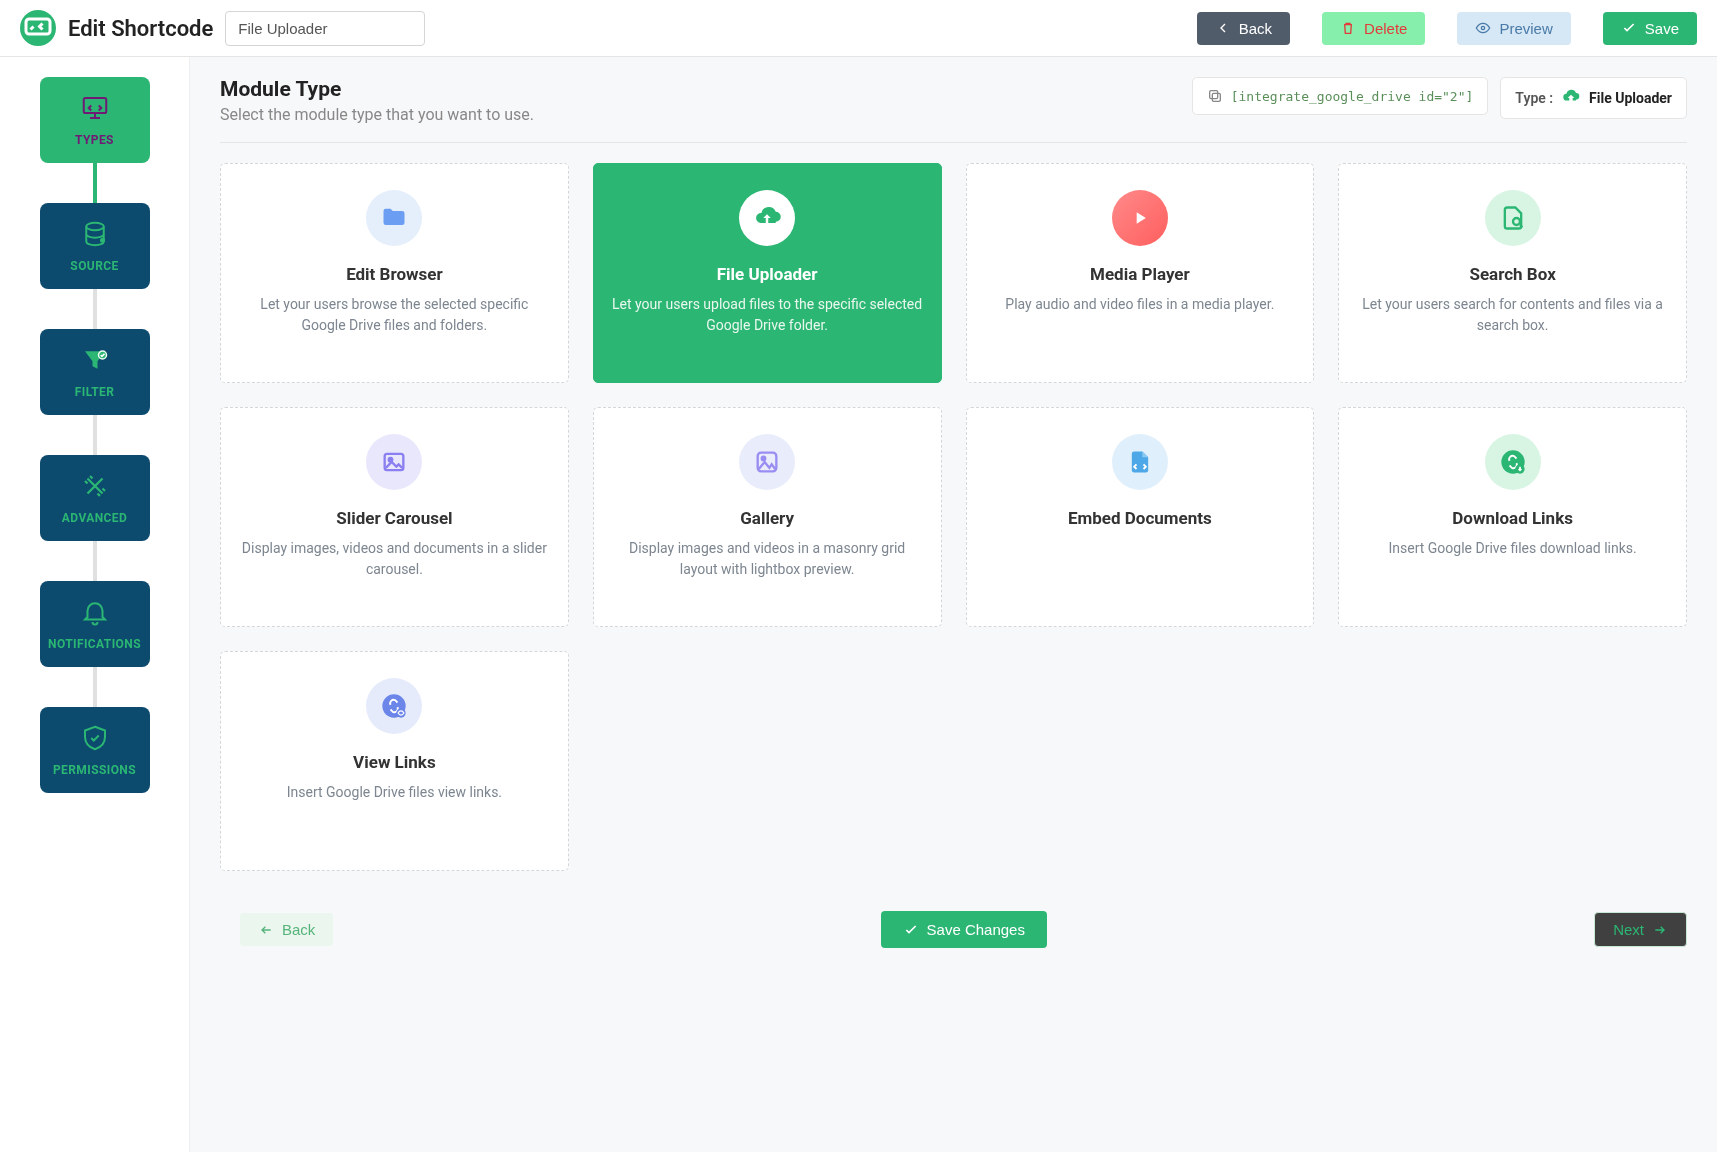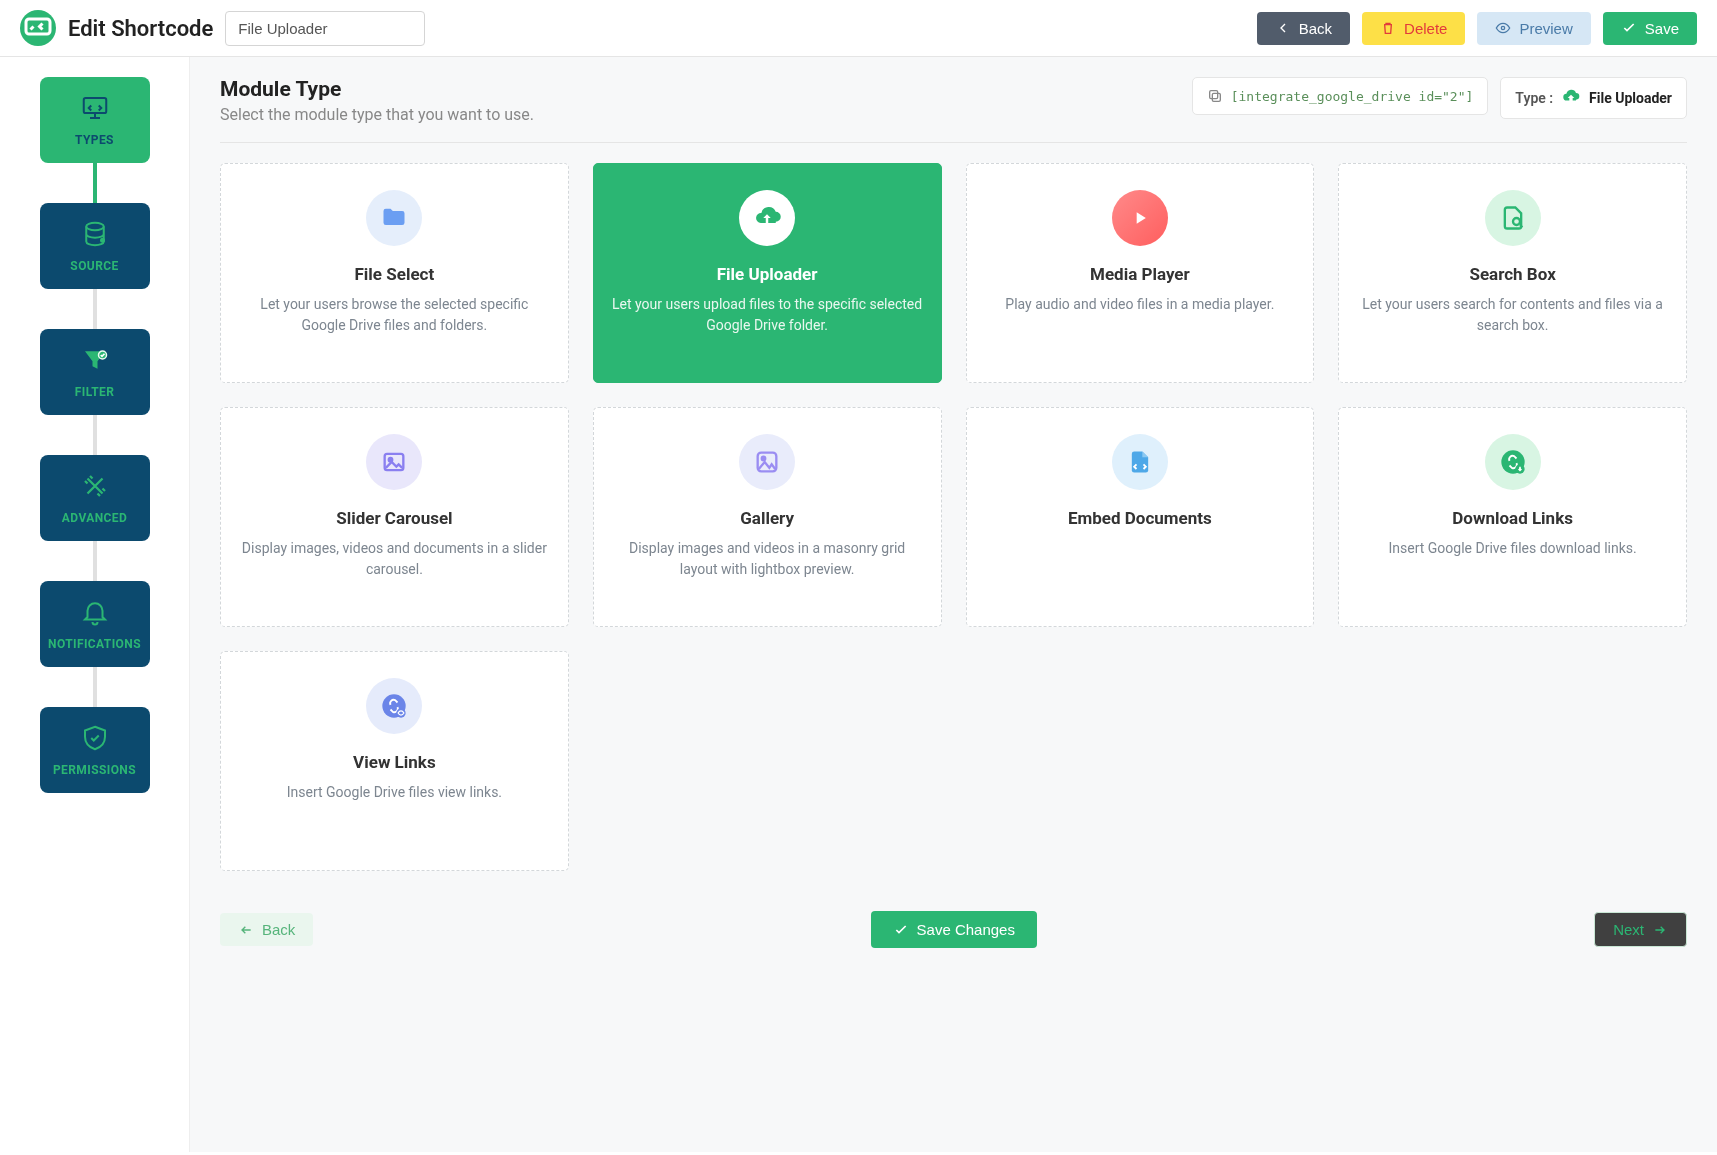--- a/index.html
+++ b/index.html
@@ -43,23 +43,24 @@
 .btn {
   display: inline-flex;
   align-items: center;
   gap: 8px;
   padding: 8px 18px;
   border-radius: 4px;
   font-size: 15px;
   font-weight: 500;
   border: none;
   cursor: pointer;
+  margin-left: 20px;
 }
 .btn-back-top { background: #515c6b; color: #fff; }
-.btn-delete { background: #fde047; color: #e23b3b; }
+.btn-delete { background: #86efac; color: #e23b3b; }
 .btn-preview { background: #d6e7f5; color: #4a7ba8; }
 .btn-save { background: #2bb673; color: #fff; }
 .btn svg { width: 16px; height: 16px; }
 
 .layout { display: flex; min-height: calc(100vh - 60px); }
 
 .sidebar {
   width: 190px;
   padding: 20px 0;
   display: flex;
@@ -78,21 +79,21 @@
   display: flex;
   flex-direction: column;
   align-items: center;
   gap: 10px;
   cursor: pointer;
   position: relative;
   z-index: 2;
 }
 .step.active {
   background: #2bb673;
-  color: #0c4a6e;
+  color: #701a75;
 }
 .step-label {
   font-size: 12px;
   font-weight: 700;
   letter-spacing: .4px;
 }
 .step svg { width: 30px; height: 30px; }
 .connector {
   width: 4px;
   height: 40px;
@@ -323,21 +324,21 @@
     <div class="hr"></div>
 
     <div class="cards">
 
       <div class="card">
         <div class="card-icon bg-blue">
           <svg width="28" height="28" viewBox="0 0 24 24" fill="#6b9ef2">
               <path d="M3 6a2 2 0 012-2h4l2 2h8a2 2 0 012 2v8a2 2 0 01-2 2H5a2 2 0 01-2-2V6z"></path>
             </svg>
         </div>
-        <div class="card-title">File Select</div>
+        <div class="card-title">Edit Browser</div>
         <div class="card-desc">Let your users browse the selected specific Google Drive files and folders.</div>
       </div>
 
       <div class="card selected">
         <div class="card-icon bg-green">
           <svg width="30" height="30" viewBox="0 0 24 24" fill="#2bb673">
               <path d="M19 15a4 4 0 000-8 6 6 0 00-11.5 1A4 4 0 007 16h4v-4H9l3-3 3 3h-2v4h6z"></path>
             </svg>
         </div>
         <div class="card-title">File Uploader</div>

